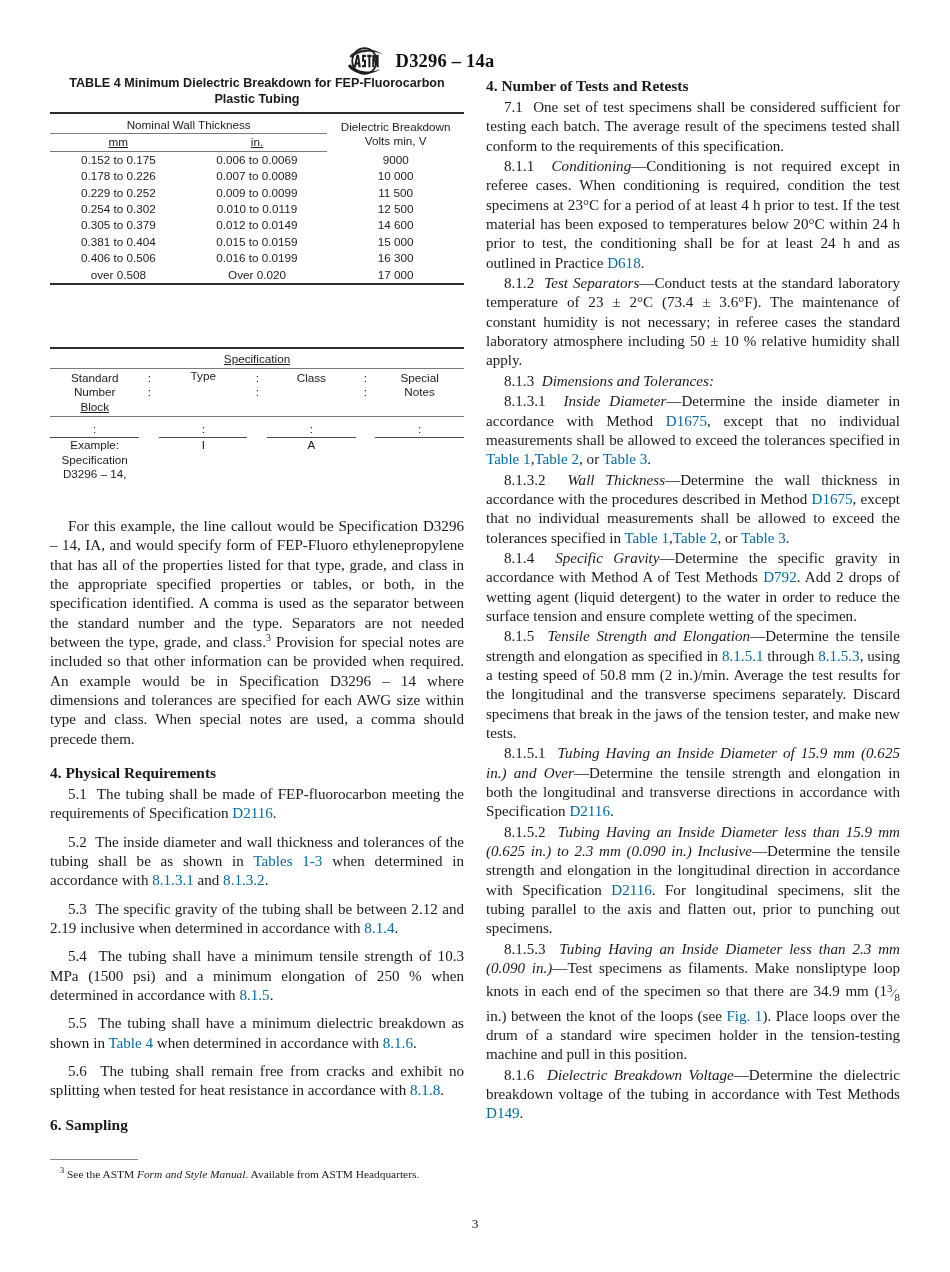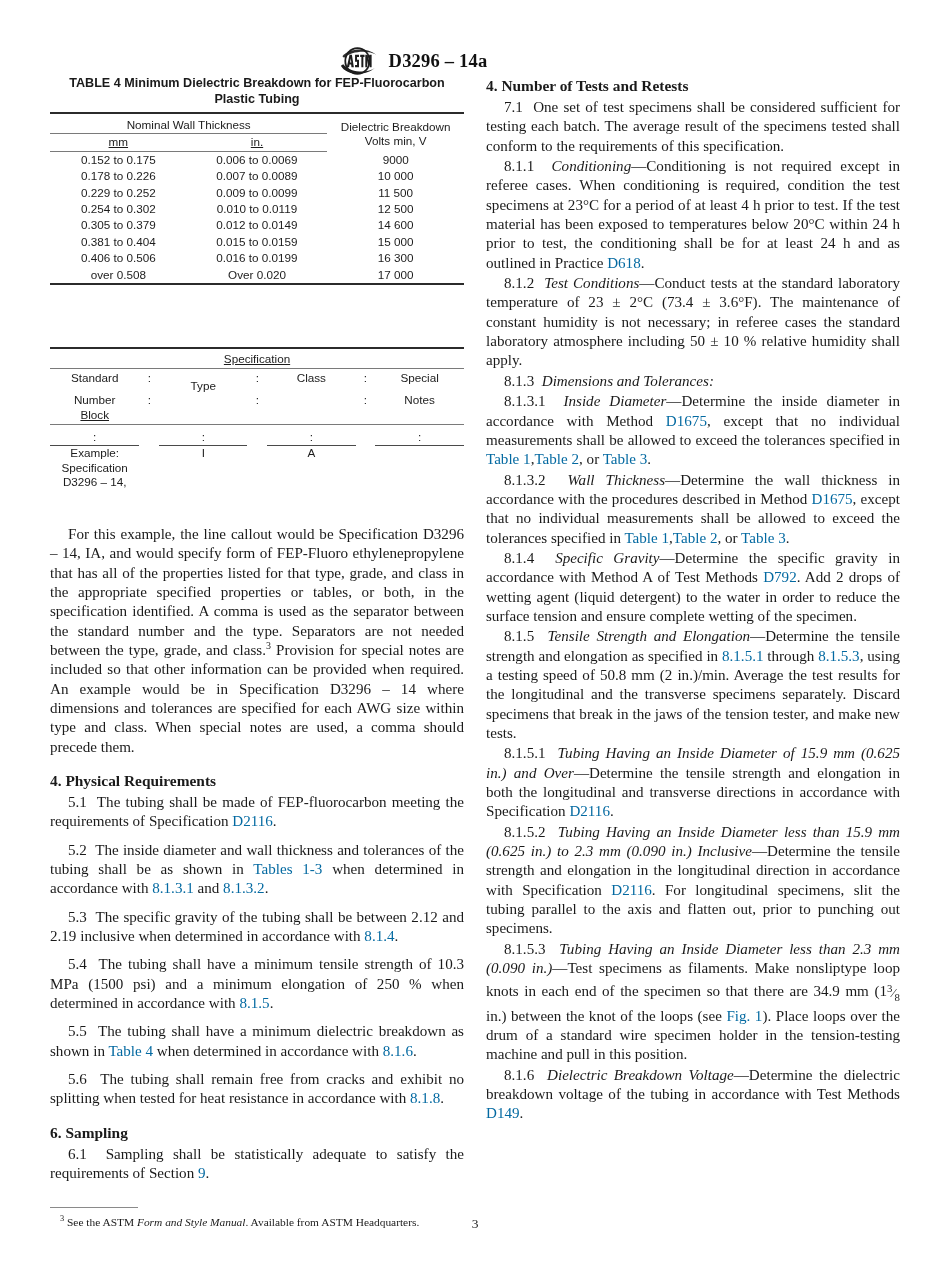--- a/index.html
+++ b/index.html
@@ -19,20 +19,21 @@
   
   .page-header {
     position: absolute;
     top: 46px;
     left: 0;
     width: 826px;
     display: flex;
     align-items: center;
     justify-content: center;
     gap: 10px;
+    padding-left: 7px;
   }
   .astm-logo { width: 40px; height: 30px; display: block; }
   .doc-designation {
     font-family: "Liberation Serif", serif;
     font-weight: bold;
     font-size: 18.5px;
     letter-spacing: .2px;
     color: #111;
   }
 
@@ -235,21 +236,21 @@
 
   <div class="specblock">
     <table class="spec">
       <tbody>
         <tr>
           <td class="rule-top rule-thin" colspan="7" style="padding-top:3px;padding-bottom:1px;">Specification</td>
         </tr>
         <tr>
           <td class="field" style="padding-top:2px;">Standard</td>
           <td class="colon" style="padding-top:2px;">:</td>
-          <td class="field" style="padding-top:10px;">Type</td>
+          <td class="field" style="padding-top:0;">Type</td>
           <td class="colon" style="padding-top:2px;">:</td>
           <td class="field" style="padding-top:2px;">Class</td>
           <td class="colon" style="padding-top:2px;">:</td>
           <td class="field" style="padding-top:2px;">Special</td>
         </tr>
         <tr>
           <td>Number</td>
           <td>:</td>
           <td></td>
           <td>:</td>
@@ -303,39 +304,38 @@
   <p class="body gap"><span class="num">5.3</span>&nbsp; <span>The specific gravity of the tubing shall be between 2.12 and 2.19 inclusive when determined in accordance with </span><span class="ref">8.1.4</span><span>.</span></p>
 
   <p class="body gap"><span class="num">5.4</span>&nbsp; <span>The tubing shall have a minimum tensile strength of 10.3 MPa (1500 psi) and a minimum elongation of 250 % when determined in accordance with </span><span class="ref">8.1.5</span><span>.</span></p>
 
   <p class="body gap"><span class="num">5.5</span>&nbsp; <span>The tubing shall have a minimum dielectric breakdown as shown in </span><span class="ref">Table 4</span><span> when determined in accordance with </span><span class="ref">8.1.6</span><span>.</span></p>
 
   <p class="body gap"><span class="num">5.6</span>&nbsp; <span>The tubing shall remain free from cracks and exhibit no splitting when tested for heat resistance in accordance with </span><span class="ref">8.1.8</span><span>.</span></p>
 
   <div class="sec-head spaced">6.  Sampling</div>
 
-  <p class="body"><span class="num">6.1</span>&nbsp; <span>Sampling shall be statistically adequate to satisfy the requirements of Section </span><span class="ref">9</span><span>.</span></p>
 
   <div class="footnote-wrap">
     <div class="fn-rule"></div>
     <p class="footnote"><sup>3</sup><span> See the ASTM </span><span class="lbl">Form and Style Manual</span><span>. Available from ASTM Headquarters.</span></p>
   </div>
 </div>
 
 <div class="col col-right">
 
   <div class="sec-head">4.  Number of Tests and Retests</div>
 
   <p class="body"><span class="num">7.1</span>&nbsp; <span>One set of test specimens shall be considered sufficient for testing each batch. The average result of the specimens tested shall conform to the requirements of this specification.</span></p>
 
 
 
   <p class="body"><span class="num">8.1.1</span>&nbsp; <span class="lbl">Conditioning</span><span>—Conditioning is not required except in referee cases. When conditioning is required, condition the test specimens at 23°C for a period of at least 4 h prior to test. If the test material has been exposed to temperatures below 20°C within 24 h prior to test, the conditioning shall be for at least 24 h and as outlined in Practice </span><span class="ref">D618</span><span>.</span></p>
 
-  <p class="body"><span class="num">8.1.2</span>&nbsp; <span class="lbl">Test Conditions</span><span>—Conduct tests at the standard laboratory temperature of 23 ± 2°C (73.4 ± 3.6°F). The maintenance of constant humidity is not necessary; in referee cases the standard laboratory atmosphere including 50 ± 10 % relative humidity shall apply.</span></p>
+  <p class="body"><span class="num">8.1.2</span>&nbsp; <span class="lbl">Test Separators</span><span>—Conduct tests at the standard laboratory temperature of 23 ± 2°C (73.4 ± 3.6°F). The maintenance of constant humidity is not necessary; in referee cases the standard laboratory atmosphere including 50 ± 10 % relative humidity shall apply.</span></p>
 
   <p class="body"><span class="num">8.1.3</span>&nbsp; <span class="lbl">Dimensions and Tolerances:</span></p>
 
   <p class="body"><span class="num">8.1.3.1</span>&nbsp; <span class="lbl">Inside Diameter</span><span>—Determine the inside diameter in accordance with Method </span><span class="ref">D1675</span><span>, except that no individual measurements shall be allowed to exceed the tolerances specified in </span><span class="ref">Table 1</span><span>,</span><span class="ref">Table 2</span><span>, or </span><span class="ref">Table 3</span><span>.</span></p>
 
   <p class="body"><span class="num">8.1.3.2</span>&nbsp; <span class="lbl">Wall Thickness</span><span>—Determine the wall thickness in accordance with the procedures described in Method </span><span class="ref">D1675</span><span>, except that no individual measurements shall be allowed to exceed the tolerances specified in </span><span class="ref">Table 1</span><span>,</span><span class="ref">Table 2</span><span>, or </span><span class="ref">Table 3</span><span>.</span></p>
 
   <p class="body"><span class="num">8.1.4</span>&nbsp; <span class="lbl">Specific Gravity</span><span>—Determine the specific gravity in accordance with Method A of Test Methods </span><span class="ref">D792</span><span>. Add 2 drops of wetting agent (liquid detergent) to the water in order to reduce the surface tension and ensure complete wetting of the specimen.</span></p>
 
   <p class="body"><span class="num">8.1.5</span>&nbsp; <span class="lbl">Tensile Strength and Elongation</span><span>—Determine the tensile strength and elongation as specified in </span><span class="ref">8.1.5.1</span><span> through </span><span class="ref">8.1.5.3</span><span>, using a testing speed of 50.8 mm (2 in.)/min. Average the test results for the longitudinal and the transverse specimens separately. Discard specimens that break in the jaws of the tension tester, and make new tests.</span></p>

